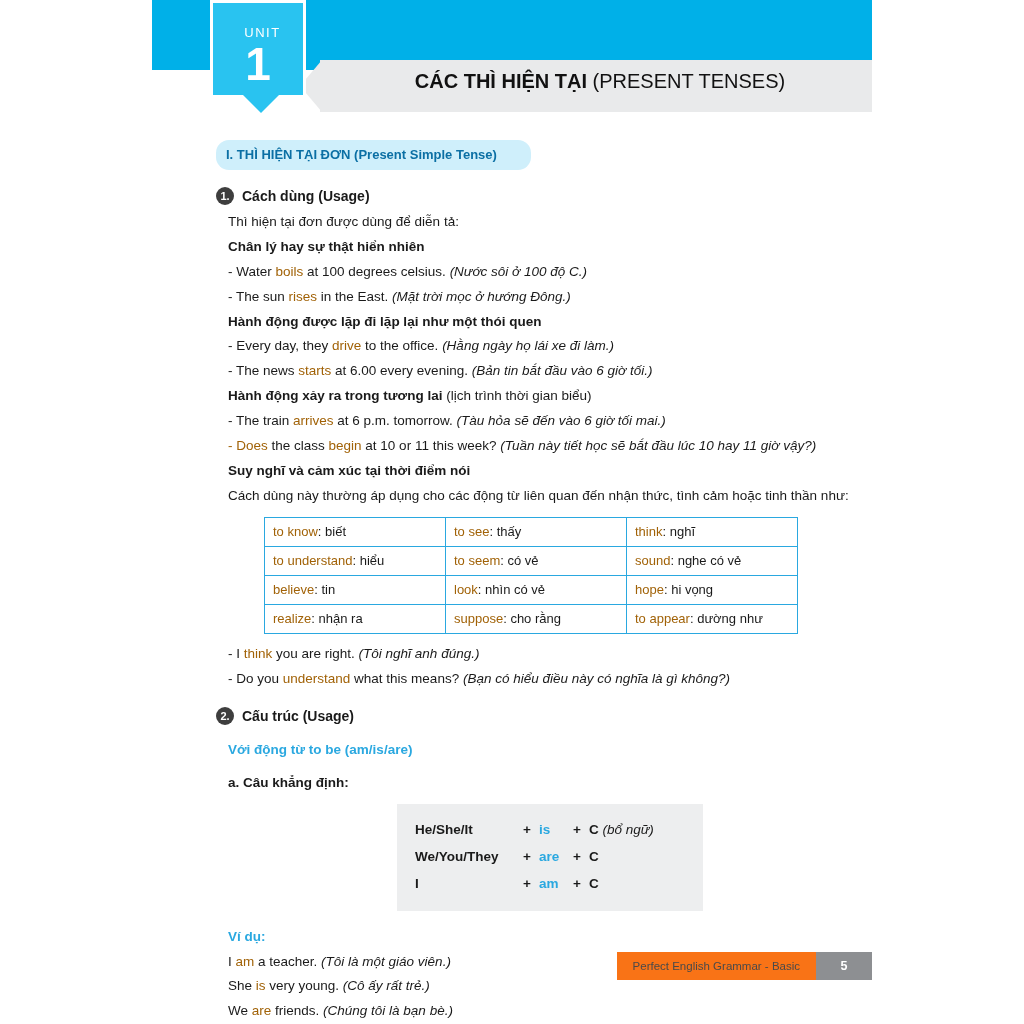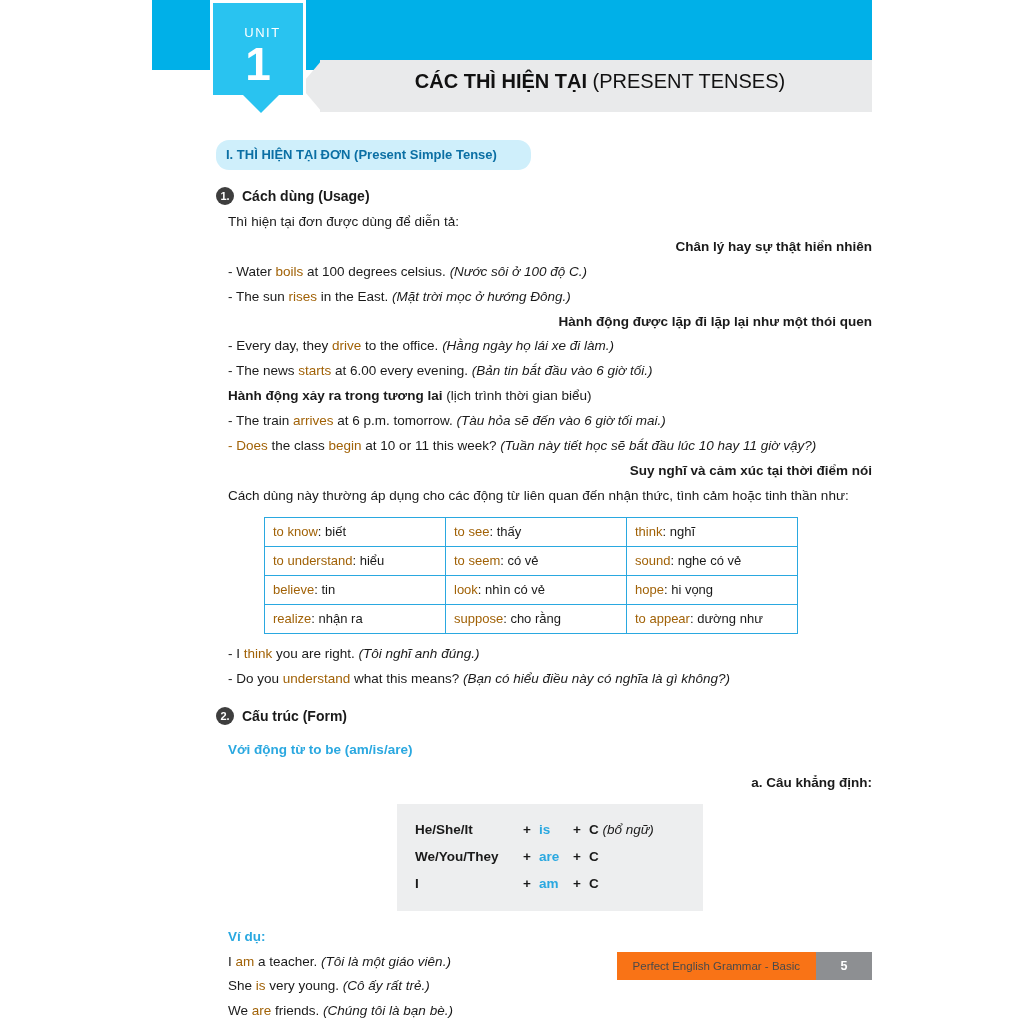--- a/index.html
+++ b/index.html
@@ -156,21 +156,20 @@
   }
 
   .indent {
     padding-left: 12px;
   }
   .line {
     margin: 4px 0;
   }
   .bold {
     font-weight: bold;
-    text-align: right;
   }
   .blue {
     color: #a16207;
   }
   .blue-bold {
     color: #2aa8e0;
     font-weight: bold;
   }
   .ital {
     font-style: italic;
@@ -340,21 +339,21 @@
       <span>- I </span><span class="blue">think</span><span> you are right. </span><span class="ital">(Tôi nghĩ anh đúng.)</span>
     </div>
     <div class="line">
       <span>- Do you </span><span class="blue">understand</span><span> what this means? </span><span class="ital">(Bạn có hiểu điều này có nghĩa là gì không?)</span>
     </div>
   </div>
 
   
   <div class="numbered">
     <div class="num-circle">2.</div>
-    <div class="num-title">Cấu trúc (Form)</div>
+    <div class="num-title">Cấu trúc (Usage)</div>
   </div>
 
   <div class="indent">
     <div class="line blue-bold" style="margin-top:12px">Với động từ to be (am/is/are)</div>
     <div class="line bold" style="margin-top:12px">a. Câu khẳng định:</div>
 
     <div class="form-box">
       <div class="form-row">
         <span class="form-subject">He/She/It</span>
         <span class="form-plus">+</span>

